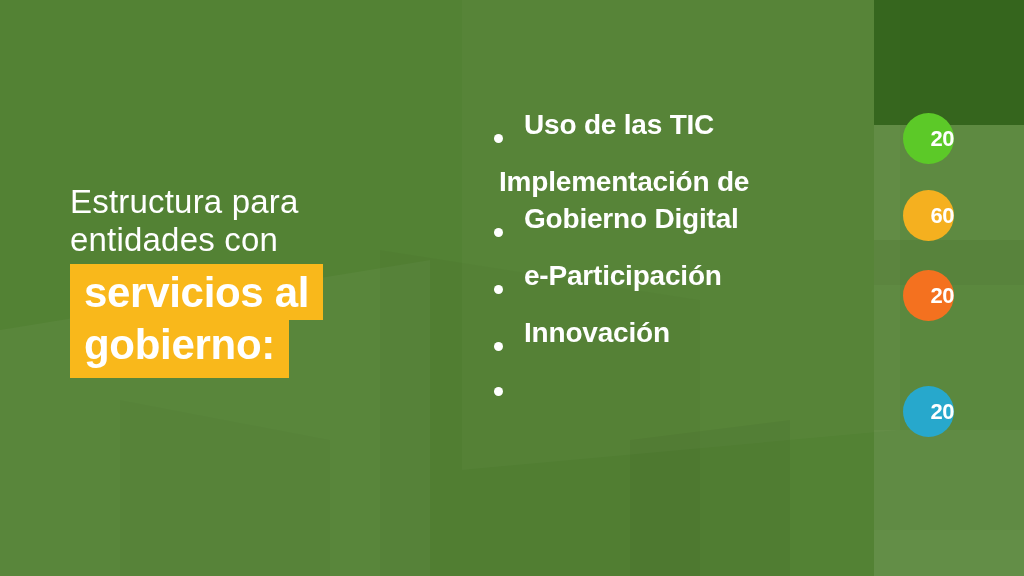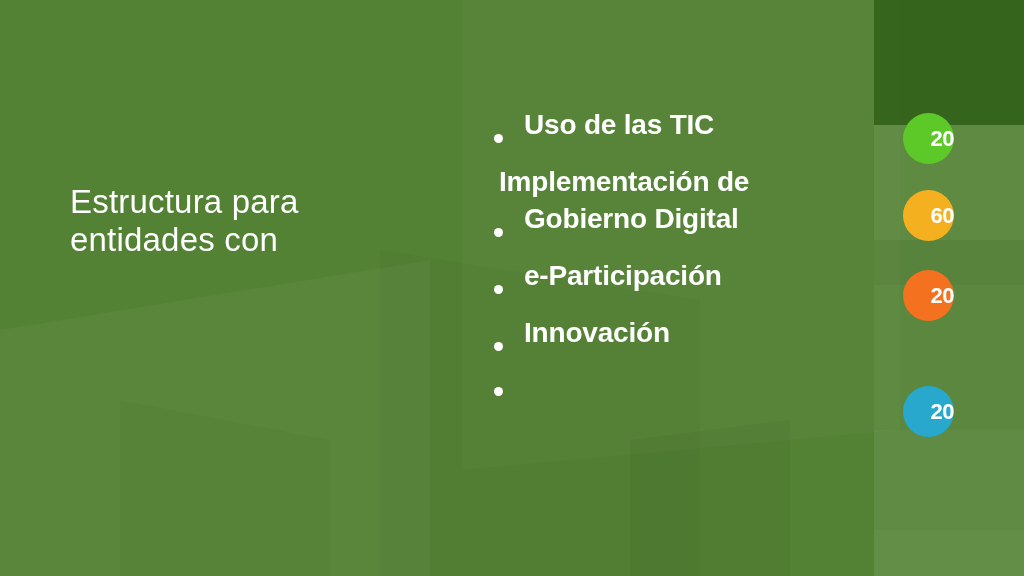--- a/index.html
+++ b/index.html
@@ -131,20 +131,24 @@
     <rect x="874" y="0" width="150" height="125" fill="#2f5f17" opacity="0.85"></rect>
     <rect x="874" y="125" width="150" height="115" fill="#ffffff" opacity="0.02"></rect>
     <rect x="874" y="240" width="150" height="45" fill="#000000" opacity="0.03"></rect>
     <rect x="874" y="430" width="150" height="100" fill="#ffffff" opacity="0.03"></rect>
     <rect x="874" y="530" width="150" height="46" fill="#ffffff" opacity="0.05"></rect>
   </svg>
 
   <div class="title-block">
     <div class="title-light">Estructura para</div>
     <div class="title-light">entidades con</div>
+    <div class="title-hl-wrap">
+      <span class="title-hl-line">servicios al</span>
+      <span class="title-hl-line second">gobierno:</span>
+    </div>
   </div>
 
   <div class="bullet-list">
     <div class="bullet-item">
       <span class="bullet-dot"></span>
       <span class="bullet-text">Uso de las TIC</span>
     </div>
     <div class="bullet-item two-line">
       <span class="bullet-dot"></span>
       <span class="bullet-text">Implementación de Gobierno Digital</span>

